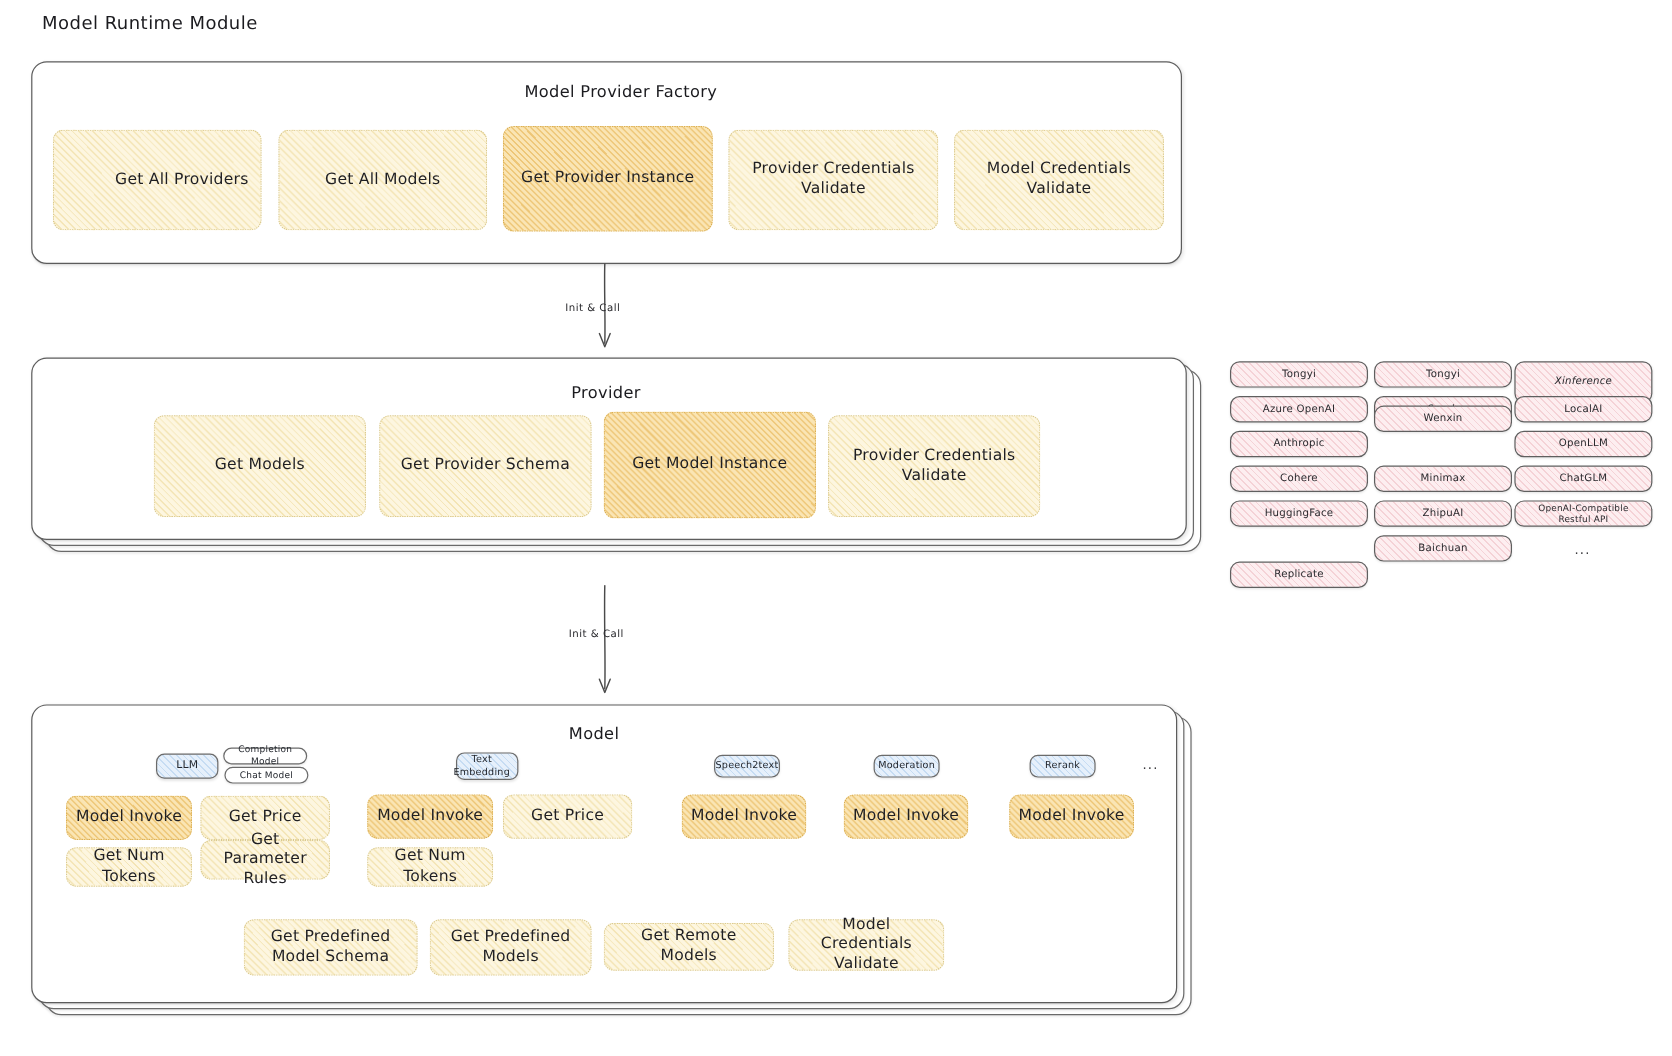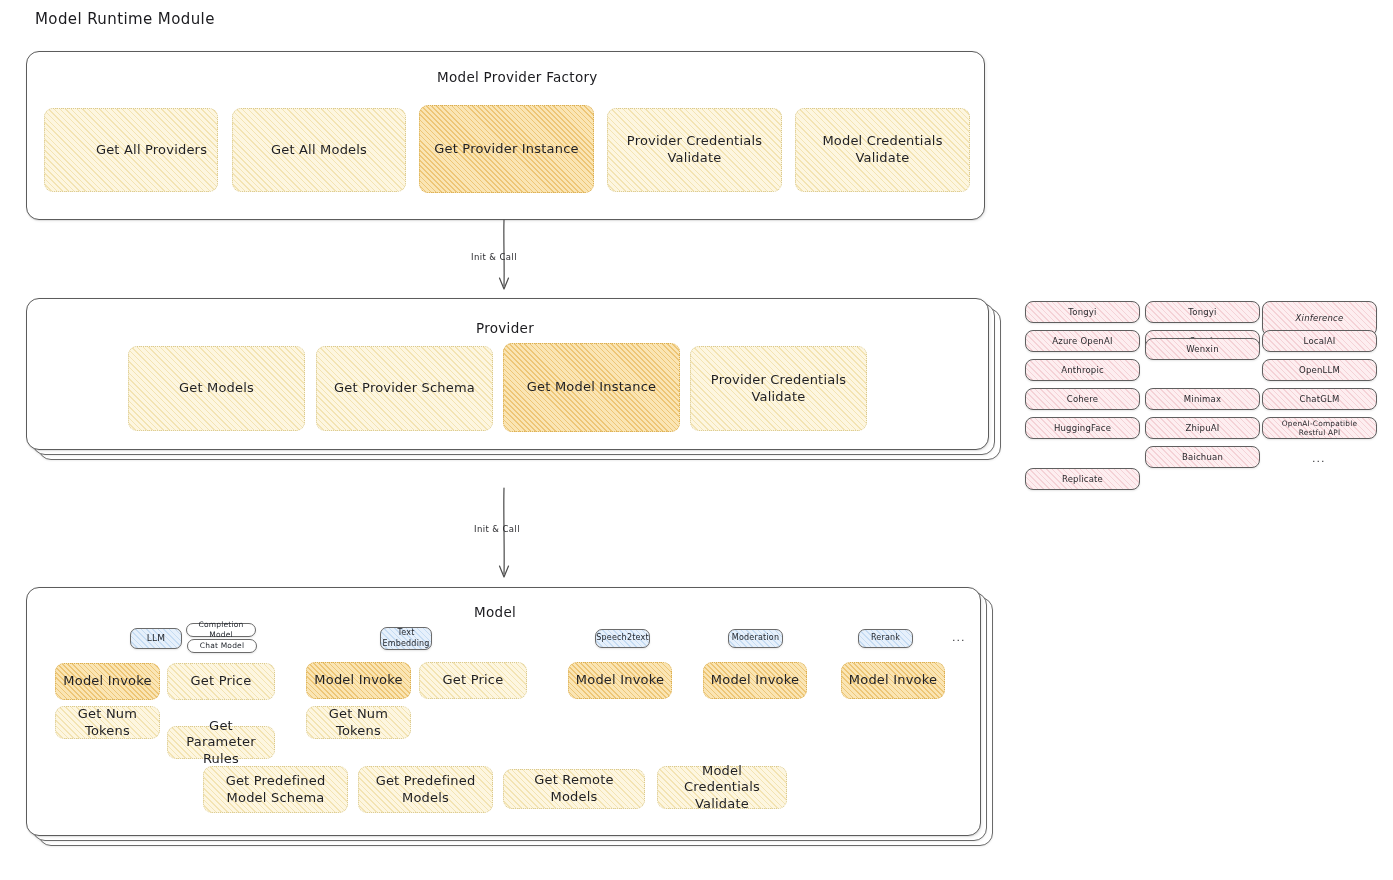--- a/index.html
+++ b/index.html
@@ -251,25 +251,25 @@
 
   <div class="node n-amber" style="left:55px;top:663px;width:105px;height:37px;">
     <span>Model Invoke</span>
   </div>
   <div class="node n-cream" style="left:167px;top:663px;width:108px;height:37px;">
     <span>Get Price</span>
   </div>
   <div class="node n-cream" style="left:55px;top:706px;width:105px;height:33px;">
     <span>Get Num Tokens</span>
   </div>
-  <div class="node n-cream" style="left:167px;top:726px;width:108px;height:33px;">
+  <div class="node n-cream" style="left:167px;top:700px;width:108px;height:33px;">
     <span>Get Parameter Rules</span>
   </div>
 
-  <div class="node n-blue" style="left:380px;top:627px;width:52px;height:23px;">
+  <div class="node n-blue" style="left:380px;top:627px;width:52px;height:23px;justify-content:flex-end;">
     <span>Text Embedding</span>
   </div>
 
   <div class="node n-amber" style="left:306px;top:662px;width:105px;height:37px;">
     <span>Model Invoke</span>
   </div>
   <div class="node n-cream" style="left:419px;top:662px;width:108px;height:37px;">
     <span>Get Price</span>
   </div>
   <div class="node n-cream" style="left:306px;top:706px;width:105px;height:33px;">

